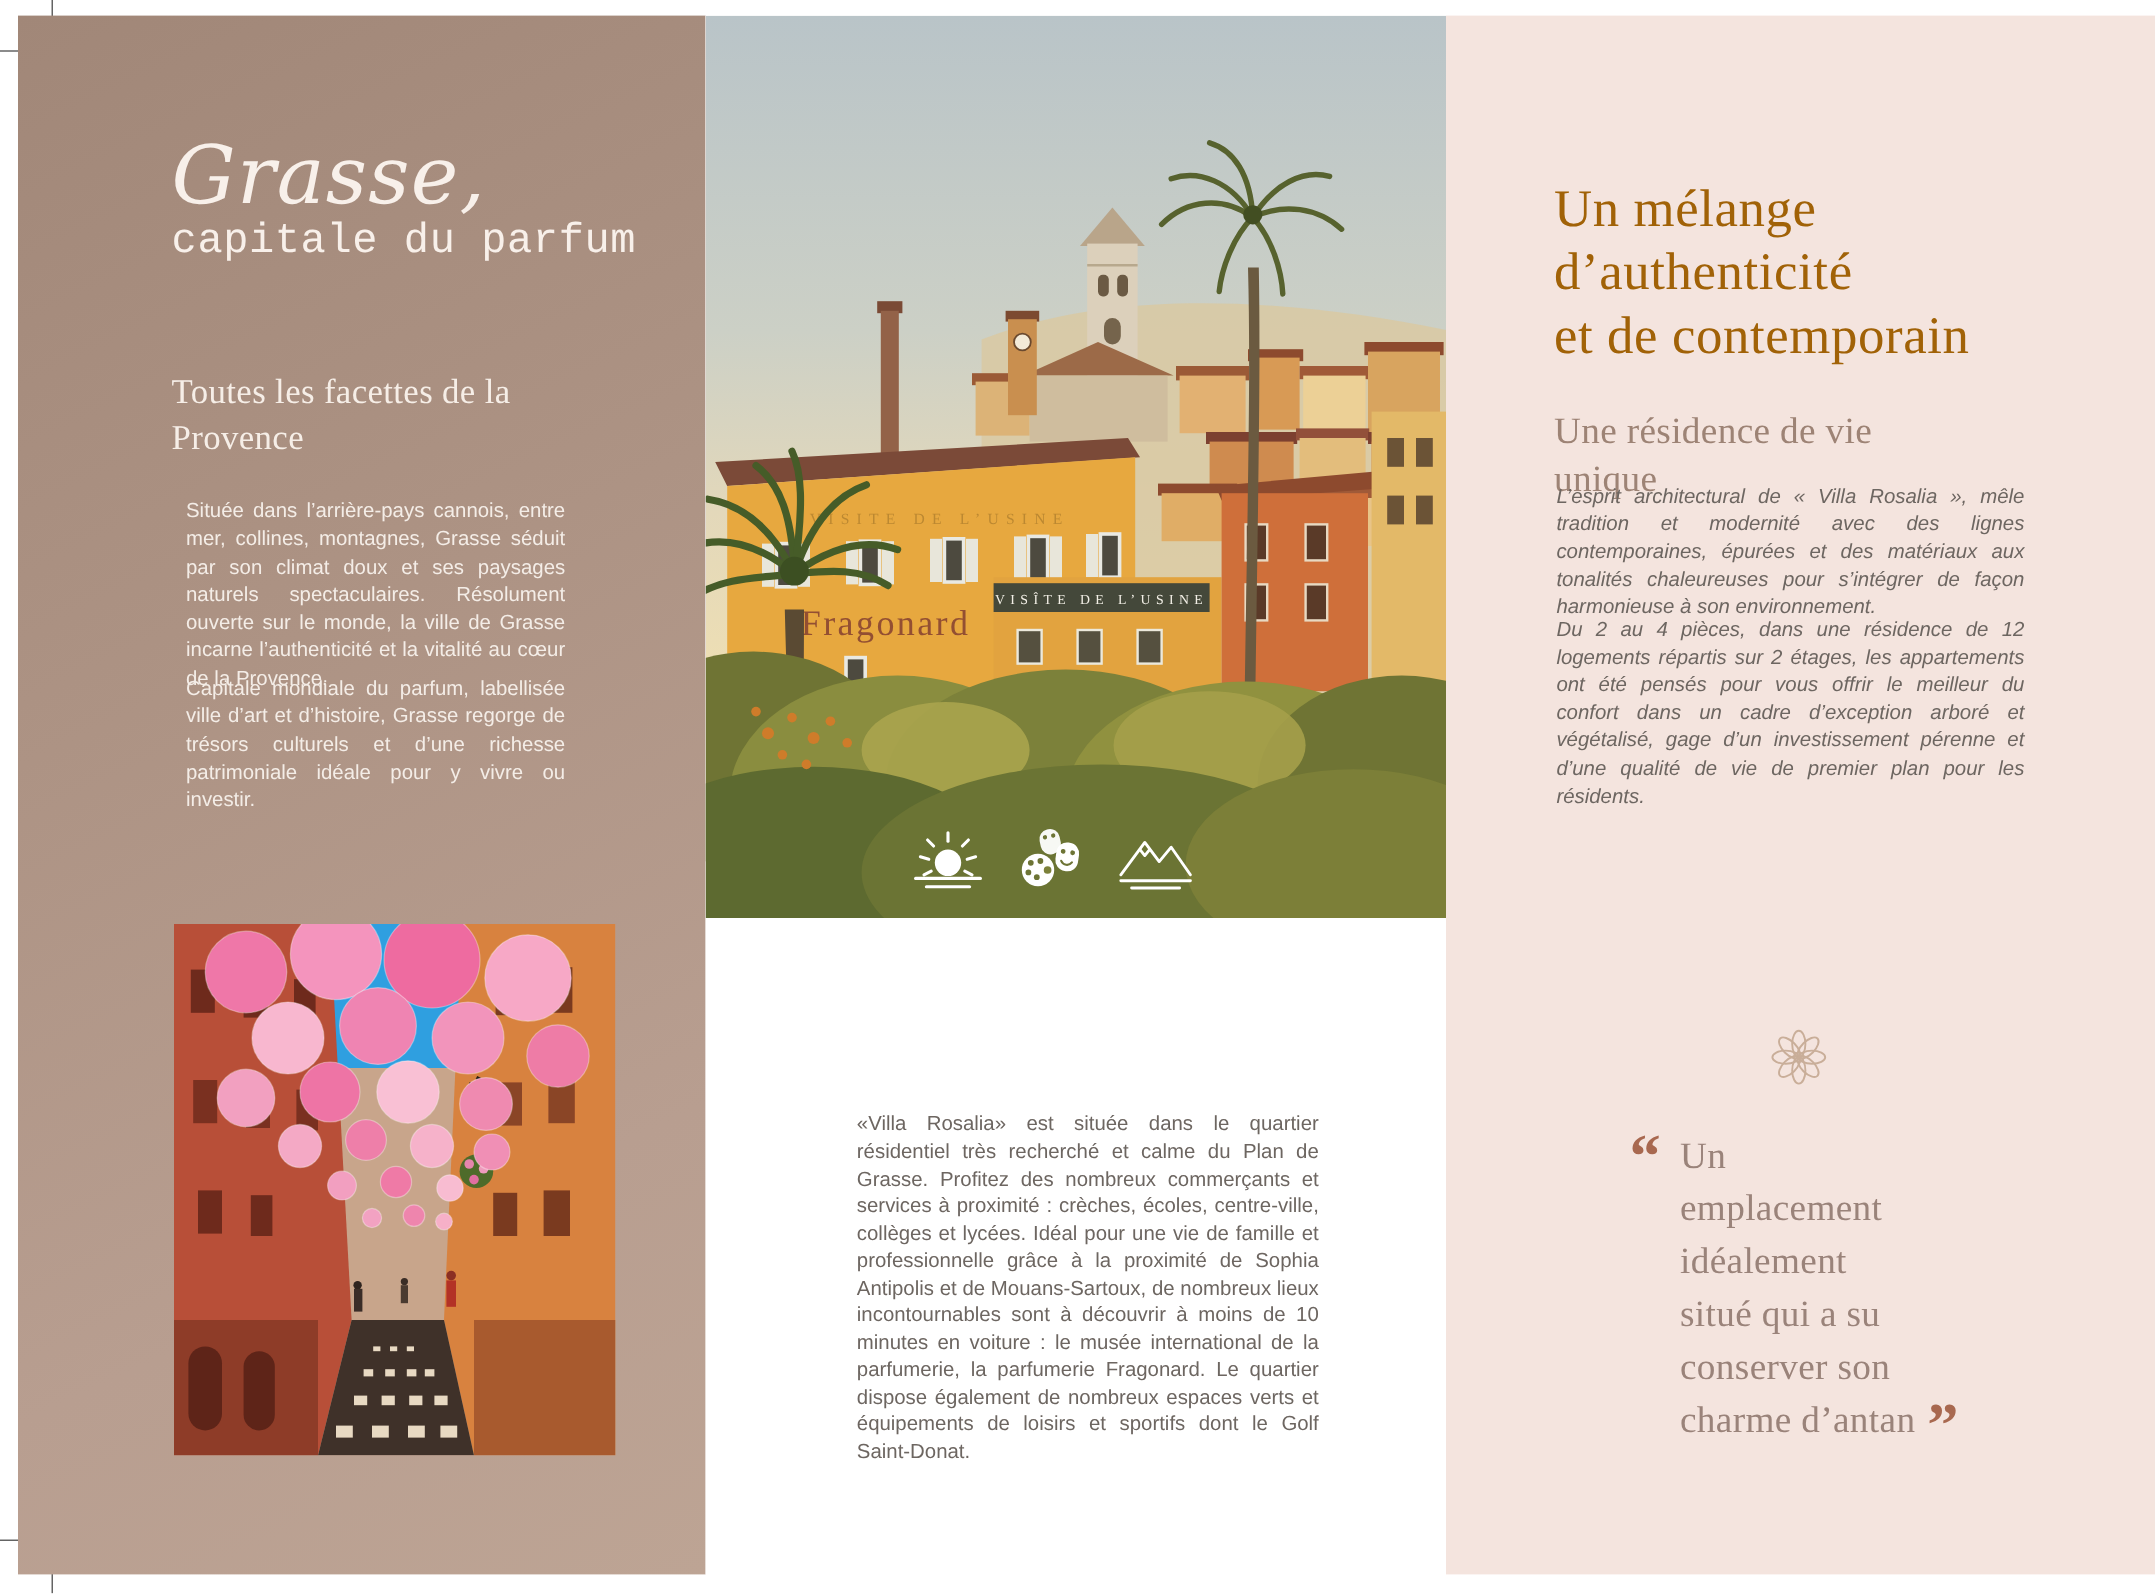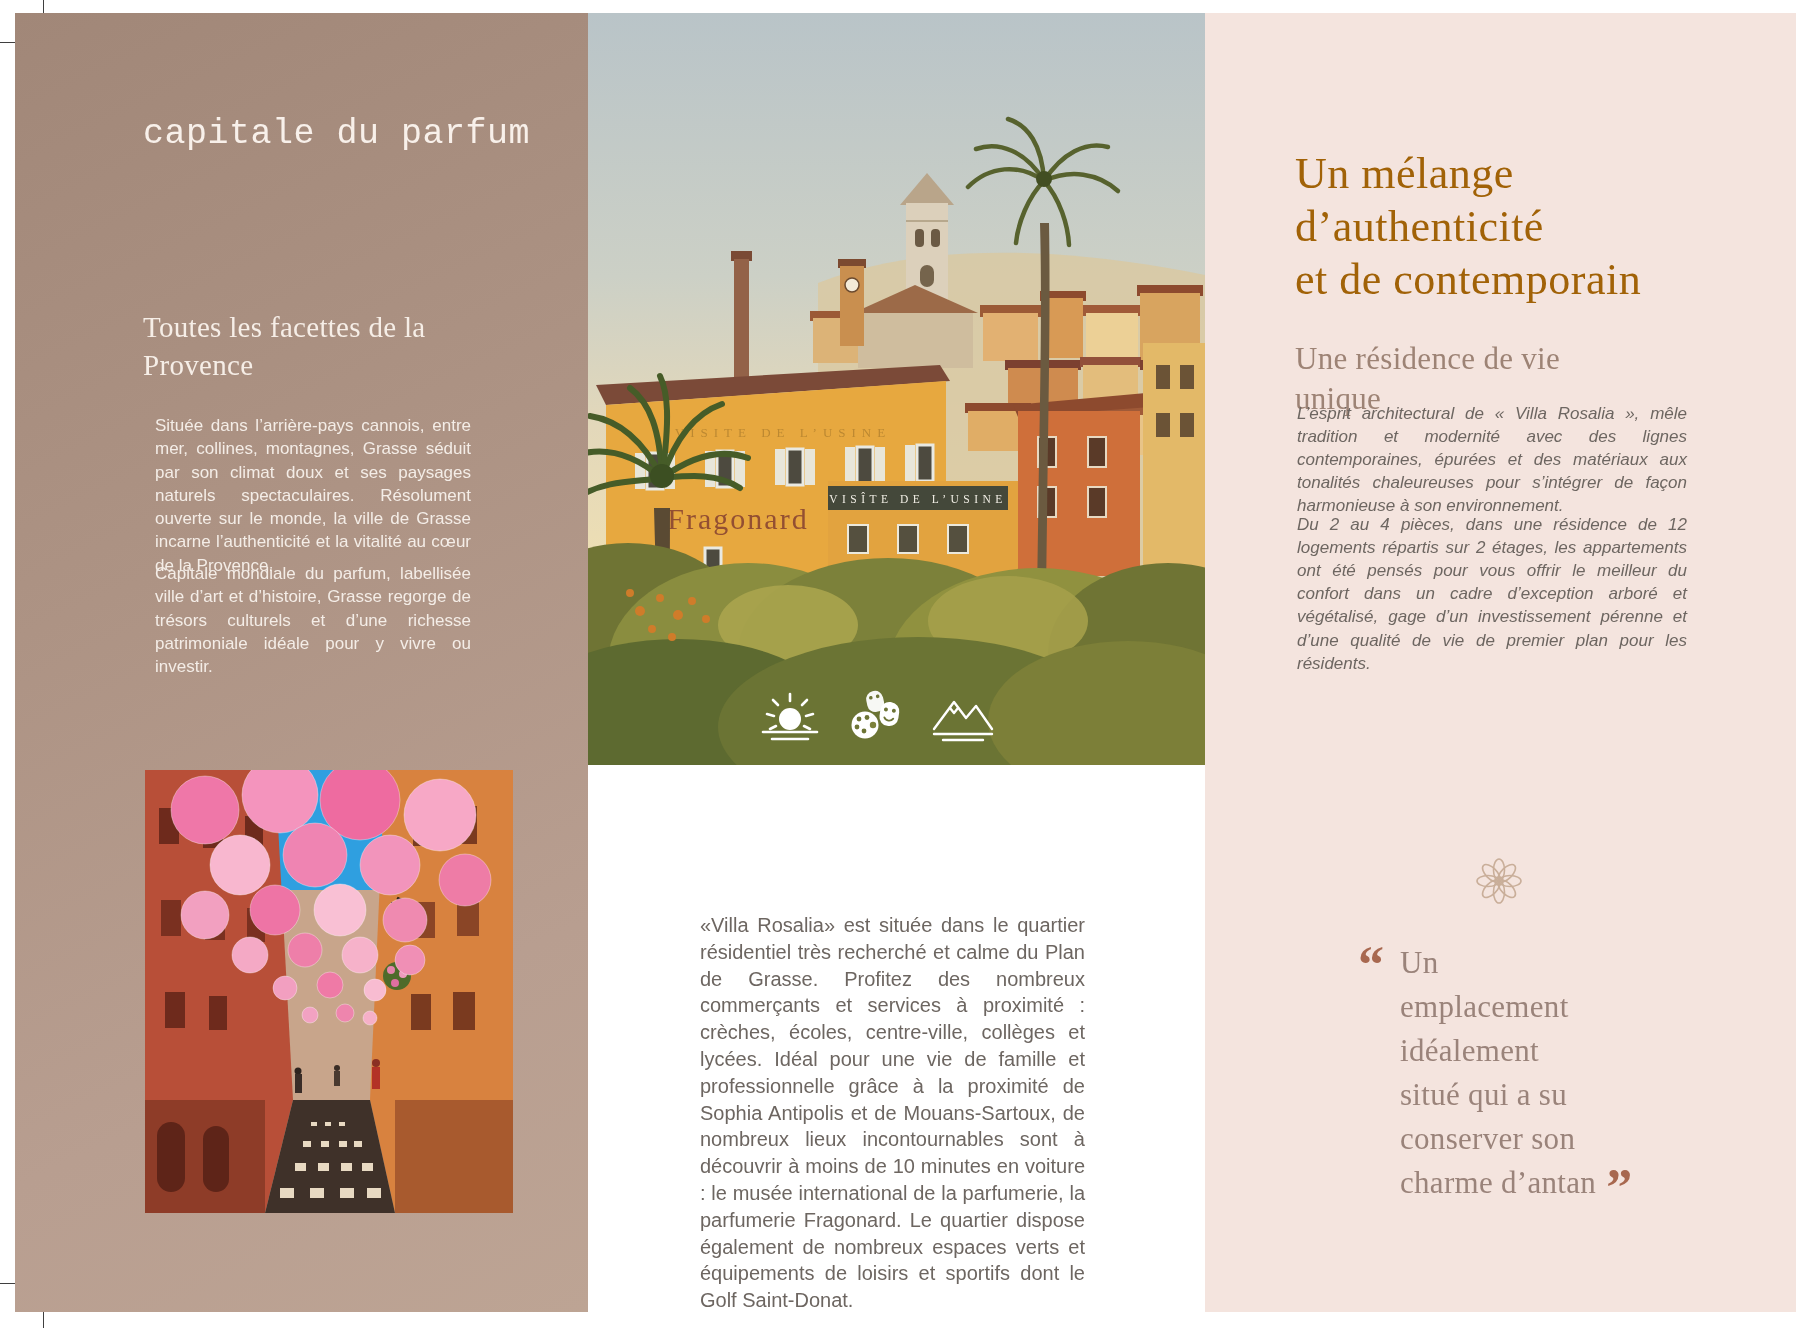--- a/index.html
+++ b/index.html
@@ -20,22 +20,22 @@
   .l-para{font-family:"Liberation Sans",sans-serif;font-size:17px;line-height:1.37;
     color:#f4ede7;text-align:justify;margin:16px;}
   .street-photo{position:absolute;left:130px;top:757px;width:368px;height:443px;overflow:hidden;}
 
   
   .panel-middle{position:absolute;left:588px;top:13px;width:617px;height:1299px;background:#ffffff;}
   .photo{position:absolute;left:0;top:0;width:617px;height:752px;overflow:hidden;}
   .photo-icon{position:absolute;width:64px;height:56px;}
   .m-heading{position:absolute;left:117px;top:787px;width:383px;text-align:right;
     font-size:31px;line-height:1.33;color:#9c8476;white-space:pre-line;letter-spacing:0.3px;}
-  .m-body{position:absolute;left:112px;top:899px;width:385px;margin:0;
-    font-family:"Liberation Sans",sans-serif;font-size:20px;line-height:1.34;color:#6d6661;text-align:justify;}
+  .m-body{position:absolute;left:112px;top:899px;width:385px;margin:14px;
+    font-family:"Liberation Sans",sans-serif;font-size:17px;line-height:1.34;color:#6d6661;text-align:justify;}
 
   
   .panel-right{position:absolute;left:1205px;top:13px;width:591px;height:1299px;background:#f4e4de;}
   .r-h1{position:absolute;left:90px;top:106px;font-size:44px;line-height:1.2;color:#a16207;
     font-weight:400;white-space:pre-line;letter-spacing:0.5px;}
   .r-h2{position:absolute;left:90px;top:300px;font-size:31px;line-height:1.3;color:#9d8375;
     font-weight:400;white-space:pre-line;letter-spacing:0.3px;}
   .r-p{position:absolute;left:90px;width:390px;margin:2px;font-family:"Liberation Sans",sans-serif;
     font-size:17px;line-height:1.36;color:#6d6661;text-align:justify;font-style:italic;}
   .rosette{position:absolute;left:266px;top:840px;width:56px;height:56px;}
@@ -53,20 +53,21 @@
 
 <div class="page">
 
   <div class="crop" style="left:43px;top:0;width:1px;height:30px;"></div>
   <div class="crop" style="left:0;top:42px;width:31px;height:1px;"></div>
   <div class="crop" style="left:0;top:1283px;width:31px;height:1px;"></div>
   <div class="crop" style="left:43px;top:1297px;width:1px;height:31px;"></div>
 
   <div class="panel-left">
     <h1 class="abs" style="left:128px;top:100px;margin:0;font-weight:400;">
+      <span class="lt-script">Grasse,</span>
       <span class="lt-rest">capitale du parfum</span>
     </h1>
     <h2 class="abs l-sub" style="left:128px;top:295px;margin:0;">Toutes les facettes de la
 Provence</h2>
     <p class="abs l-para" style="left:124px;top:385px;width:316px;">Située dans l’arrière-pays cannois, entre mer, collines, montagnes, Grasse séduit par son climat doux et ses paysages naturels spectaculaires. Résolument ouverte sur le monde, la ville de Grasse incarne l’authenticité et la vitalité au cœur de la Provence.</p>
     <p class="abs l-para" style="left:124px;top:533px;width:316px;">Capitale mondiale du parfum, labellisée ville d’art et d’histoire, Grasse regorge de trésors culturels et d’une richesse patrimoniale idéale pour y vivre ou investir.</p>
 
     <div class="street-photo">
       <svg width="368" height="443" viewBox="0 0 368 443">
         <rect x="0" y="0" width="368" height="443" fill="#c8a58b"></rect>

